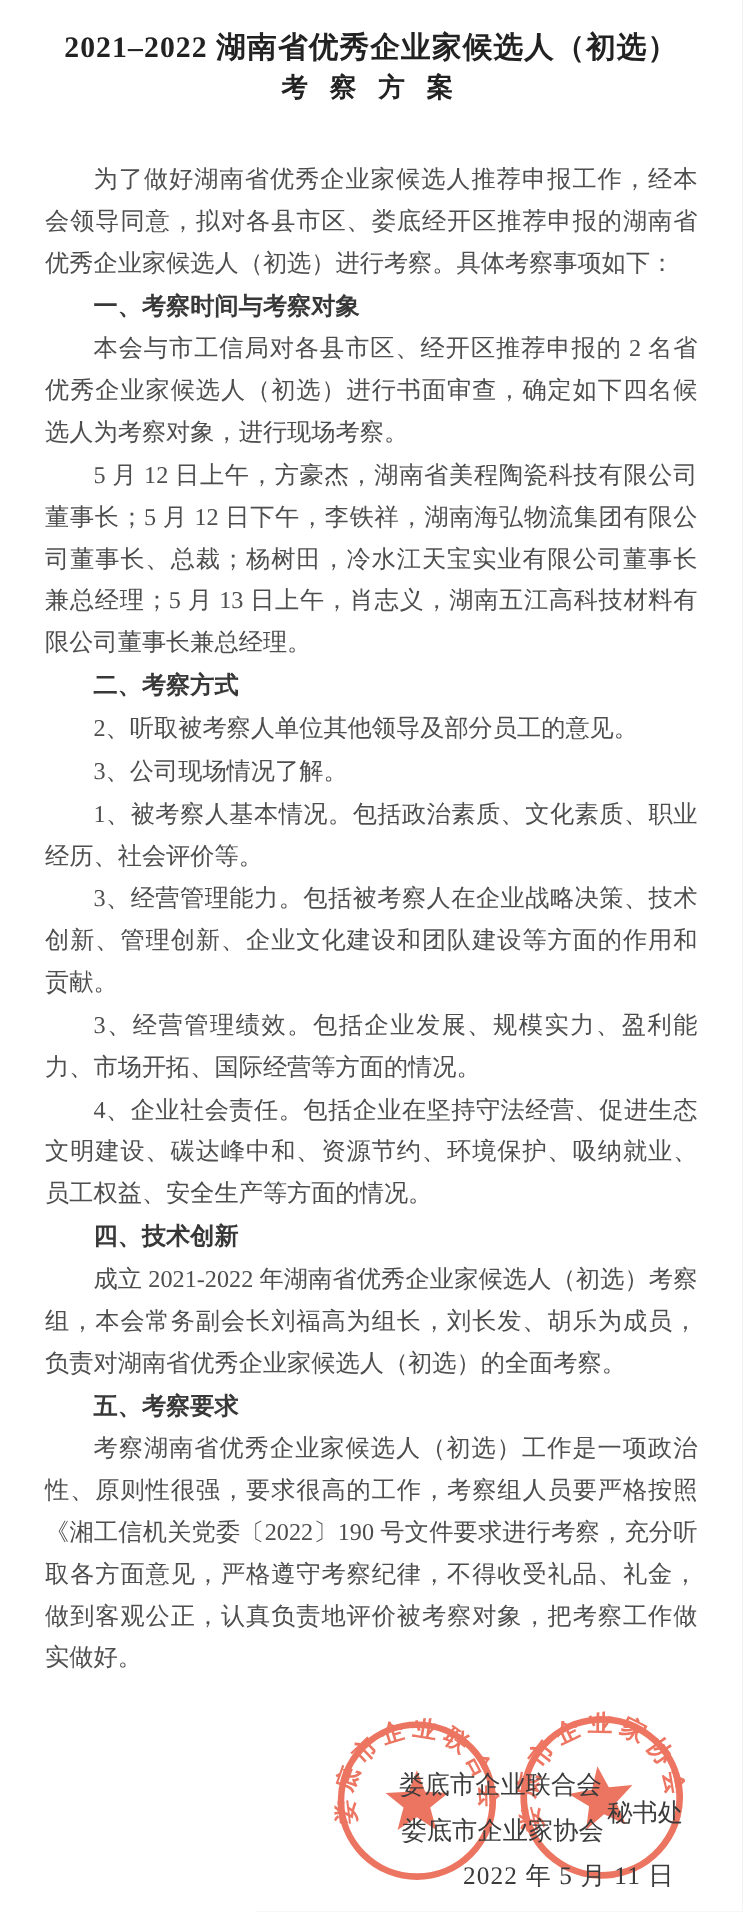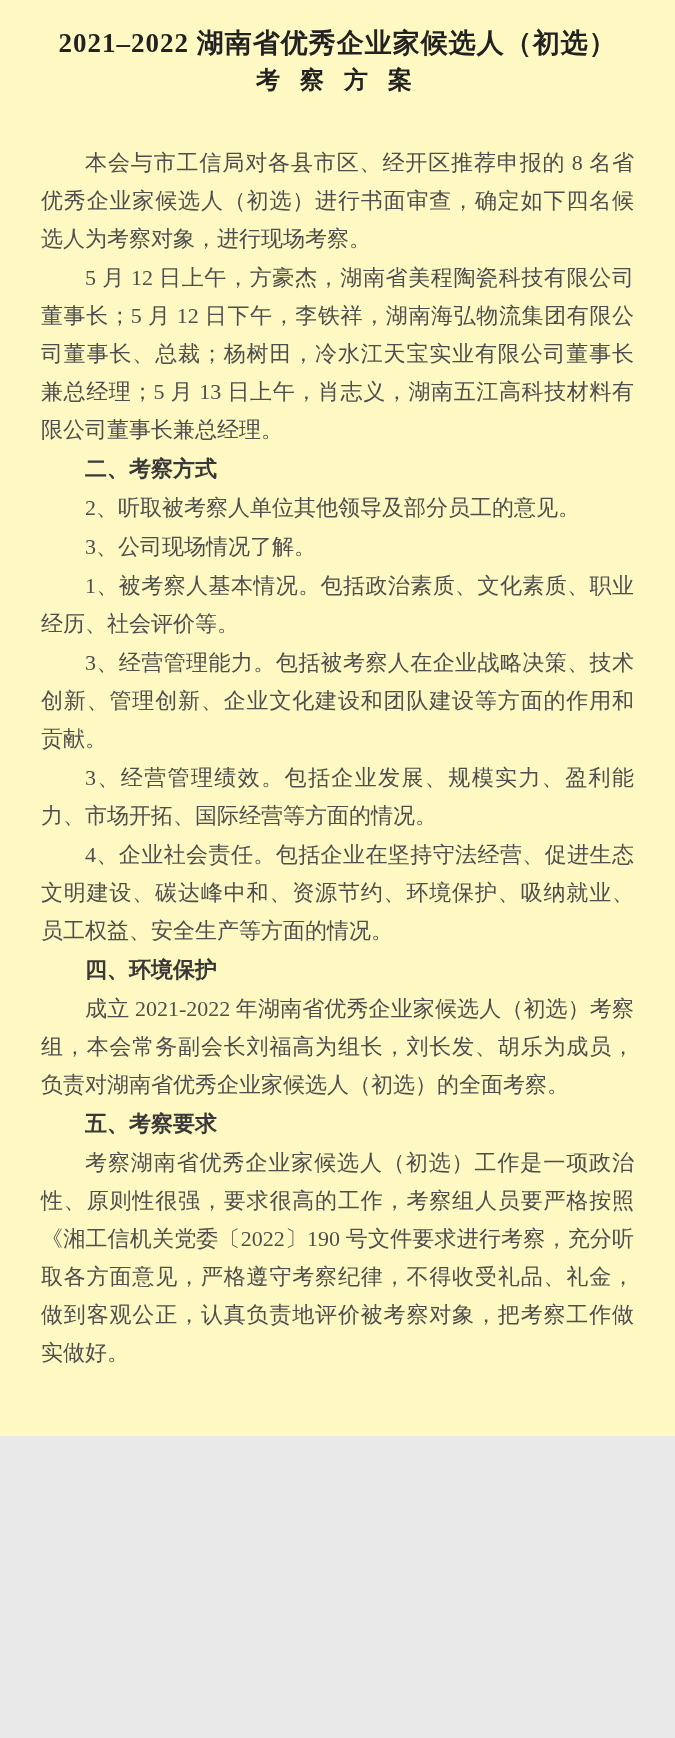--- a/index.html
+++ b/index.html
@@ -1,20 +1,20 @@
 <!DOCTYPE html>
 <html><head>
 <meta charset="utf-8">
 <style>
   html,body{margin:0;padding:0;background:#e9e9e9;}
   .page{
     position:relative;
-    width:675px;height:1436px;
+    width:675px;height:1738px;
     margin:0 auto;
-    background:#fef9c3;
+    background:#ffffff;
     overflow:hidden;
     font-family:"Liberation Serif","DejaVu Serif",serif;
     color:#4a4a4a;
   }
   .title{
     margin:26px 38px 0;
     text-align:center;
     font-weight:700;
     color:#222;
     line-height:35px;
@@ -68,34 +68,36 @@
 <body>
 
 <div class="page">
 
   <h1 class="title">
     <span class="t1">2021–2022 湖南省优秀企业家候选人（初选）</span>
     <span class="t2">考 察 方 案</span>
   </h1>
 
   <div class="content">
+    <p class="para">为了做好湖南省优秀企业家候选人推荐申报工作，经本会领导同意，拟对各县市区、娄底经开区推荐申报的湖南省优秀企业家候选人（初选）进行考察。具体考察事项如下：</p>
 
-    <p class="para">本会与市工信局对各县市区、经开区推荐申报的 8 名省优秀企业家候选人（初选）进行书面审查，确定如下四名候选人为考察对象，进行现场考察。</p>
+    <h2 class="heading">一、考察时间与考察对象</h2>
+    <p class="para">本会与市工信局对各县市区、经开区推荐申报的 2 名省优秀企业家候选人（初选）进行书面审查，确定如下四名候选人为考察对象，进行现场考察。</p>
     <p class="para">5 月 12 日上午，方豪杰，湖南省美程陶瓷科技有限公司董事长；5 月 12 日下午，李铁祥，湖南海弘物流集团有限公司董事长、总裁；杨树田，冷水江天宝实业有限公司董事长兼总经理；5 月 13 日上午，肖志义，湖南五江高科技材料有限公司董事长兼总经理。</p>
 
     <h2 class="heading">二、考察方式</h2>
     <p class="para">2、听取被考察人单位其他领导及部分员工的意见。</p>
     <p class="para">3、公司现场情况了解。</p>
 
     <p class="para">1、被考察人基本情况。包括政治素质、文化素质、职业经历、社会评价等。</p>
     <p class="para">3、经营管理能力。包括被考察人在企业战略决策、技术创新、管理创新、企业文化建设和团队建设等方面的作用和贡献。</p>
     <p class="para">3、经营管理绩效。包括企业发展、规模实力、盈利能力、市场开拓、国际经营等方面的情况。</p>
     <p class="para">4、企业社会责任。包括企业在坚持守法经营、促进生态文明建设、碳达峰中和、资源节约、环境保护、吸纳就业、员工权益、安全生产等方面的情况。</p>
 
-    <h2 class="heading">四、环境保护</h2>
+    <h2 class="heading">四、技术创新</h2>
     <p class="para">成立 2021-2022 年湖南省优秀企业家候选人（初选）考察组，本会常务副会长刘福高为组长，刘长发、胡乐为成员，负责对湖南省优秀企业家候选人（初选）的全面考察。</p>
 
     <h2 class="heading">五、考察要求</h2>
     <p class="para">考察湖南省优秀企业家候选人（初选）工作是一项政治性、原则性很强，要求很高的工作，考察组人员要严格按照《湘工信机关党委〔2022〕190 号文件要求进行考察，充分听取各方面意见，严格遵守考察纪律，不得收受礼品、礼金，做到客观公正，认真负责地评价被考察对象，把考察工作做实做好。</p>
   </div>
 
   <div class="footer">
 
     <svg class="seal seal-left" viewBox="0 0 200 200" color="#e9573f">
       <defs>

